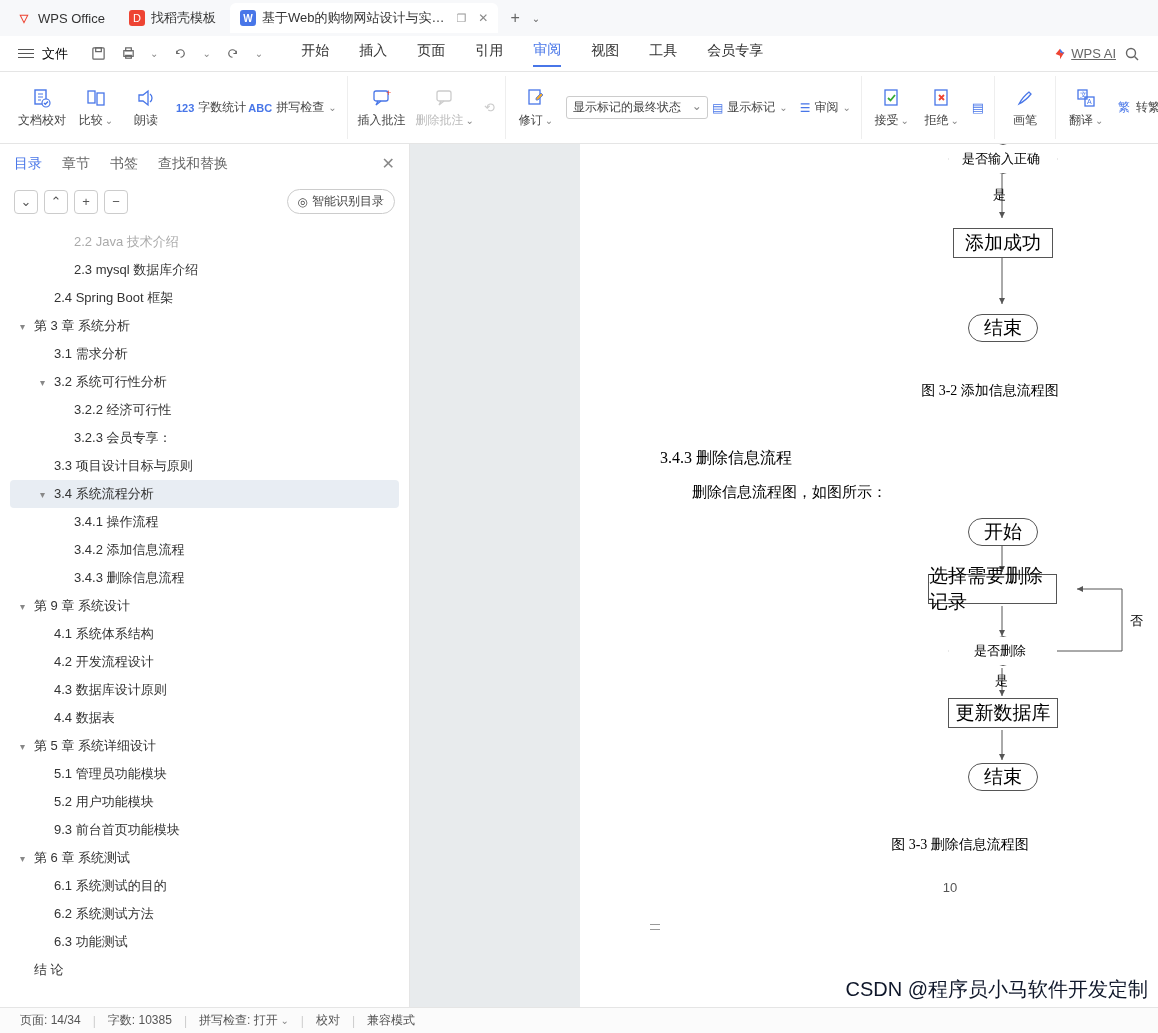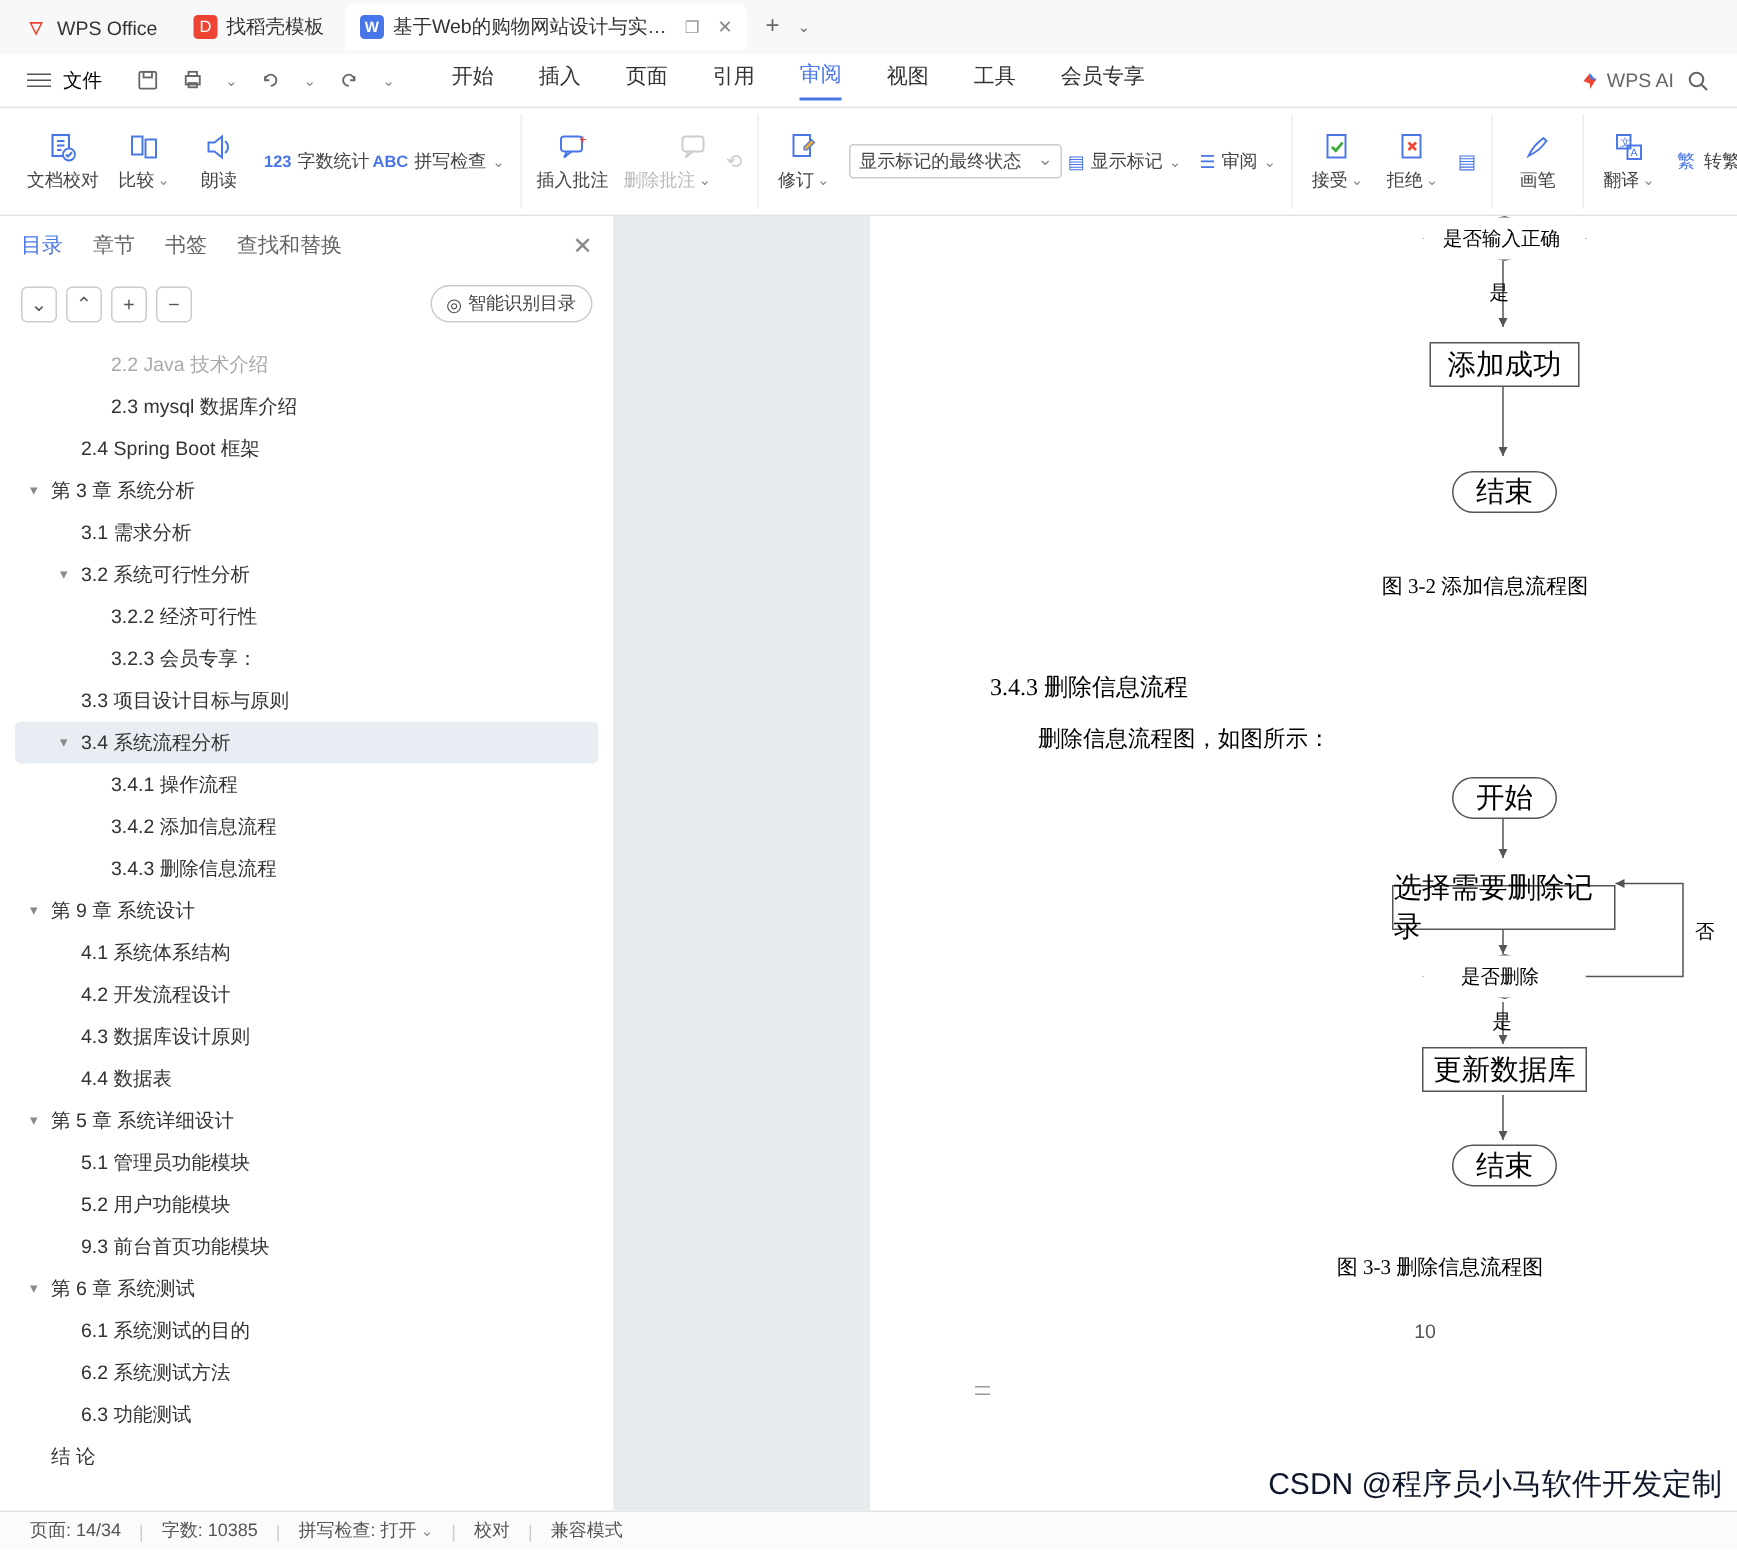--- a/index.html
+++ b/index.html
@@ -18,27 +18,27 @@
 
 .menubar { height: 36px; background: #fff; border-bottom: 1px solid #e5e5e5; display: flex; align-items: center; padding: 0 18px; gap: 2px; }
 .menu-left { display: flex; align-items: center; gap: 8px; }
 .menu-hamburger { width: 16px; display: flex; flex-direction: column; gap: 3px; }
 .menu-hamburger span { height: 1px; background: #555; }
 .quick-tools { display: flex; align-items: center; gap: 14px; margin-left: 14px; color: #666; }
 .qt-icon { width: 16px; height: 16px; display: flex; align-items: center; justify-content: center; }
 .menu-tabs { display: flex; align-items: center; margin-left: 36px; gap: 30px; }
 .menu-tab { color: #333; font-size: 14px; padding-bottom: 6px; }
 .menu-tab.active { color: #4876e8; border-bottom: 2px solid #4876e8; }
-.menu-right { margin-left: auto; display: flex; align-items: center; gap: 8px; color: #666; }
+.menu-right { margin-left: auto; display: flex; align-items: center; gap: 8px; color: #666; text-decoration: underline; }
 .wps-ai { display: flex; align-items: center; gap: 4px; font-size: 13px; }
 
 .ribbon { height: 72px; background: #fff; border-bottom: 1px solid #e5e5e5; display: flex; align-items: stretch; padding: 4px 8px; }
 .rb-group { display: flex; align-items: center; padding: 0 10px; border-right: 1px solid #eee; gap: 10px; }
 .rb-btn { display: flex; flex-direction: column; align-items: center; gap: 3px; font-size: 12px; color: #444; min-width: 40px; }
-.rb-btn.disabled { color: #bbb; align-items: flex-end; }
+.rb-btn.disabled { color: #bbb; }
 .rb-icon { width: 22px; height: 22px; display: flex; align-items: center; justify-content: center; color: #4876e8; }
 .rb-btn.disabled .rb-icon { color: #ccc; }
 .rb-label { display: flex; align-items: center; gap: 2px; white-space: nowrap; }
 .rb-col { display: flex; flex-direction: row; gap: 2px; justify-content: center; }
 .rb-small { display: flex; align-items: center; gap: 4px; font-size: 12px; color: #444; white-space: nowrap; }
 .rb-select { border: 1px solid #ccc; padding: 2px 20px 2px 6px; font-size: 12px; color: #444; position: relative; border-radius: 3px; width: 142px; }
 .rb-select::after { content: "⌄"; position: absolute; right: 5px; color: #888; }
 
 .workspace { display: flex; height: calc(100% - 36px - 36px - 72px - 26px); }
 
@@ -500,21 +500,21 @@
 
       <div class="fc" style="height:310px;">
         <svg width="340" height="310" style="position:absolute;left:252px;top:0;">
           <line x1="110" y1="28" x2="110" y2="54" stroke="#555" marker-end="url(#ah)"></line>
           <line x1="110" y1="88" x2="110" y2="118" stroke="#555" marker-end="url(#ah)"></line>
           <line x1="110" y1="150" x2="110" y2="178" stroke="#555" marker-end="url(#ah)"></line>
           <line x1="110" y1="212" x2="110" y2="242" stroke="#555" marker-end="url(#ah)"></line>
           <path d="M165 133 L230 133 L230 71 L185 71" fill="none" stroke="#555" marker-end="url(#ah)"></path>
         </svg>
         <div class="fc-node fc-round" style="left:328px;top:0;">开始</div>
-        <div class="fc-node" style="left:288px;top:72px;width:149px;height:30px;">选择需要删除记录</div>
+        <div class="fc-node" style="left:288px;top:56px;width:129px;height:30px;">选择需要删除记录</div>
         <div class="fc-diamond-border" style="left:308px;top:118px;">
             <span class="fc-diamond-label" style="left:26px;top:6px;">是否删除</span>
           </div>
         <span style="position:absolute;left:355px;top:154px;font-size:13px;">是</span>
         <span style="position:absolute;left:490px;top:94px;font-size:13px;">否</span>
         <div class="fc-node" style="left:308px;top:180px;width:110px;height:30px;">更新数据库</div>
         <div class="fc-node fc-round" style="left:328px;top:245px;">结束</div>
       </div>
 
       <div class="fc-caption" style="margin-left:200px;width:240px;">图 3-3 删除信息流程图</div>

